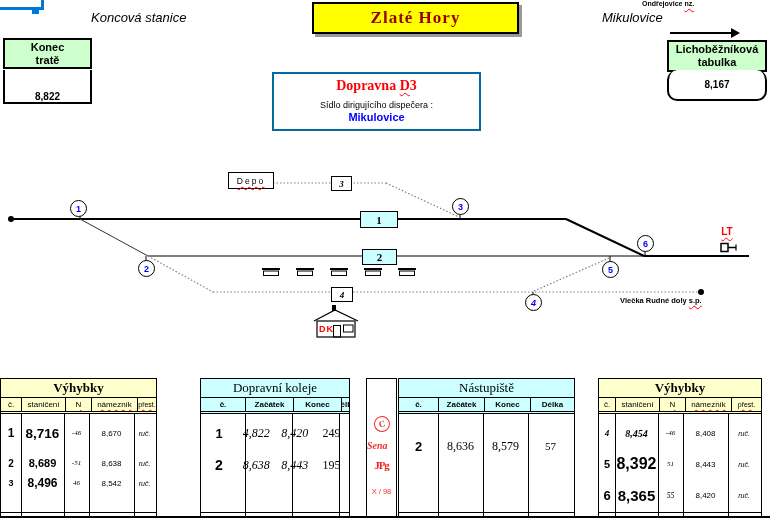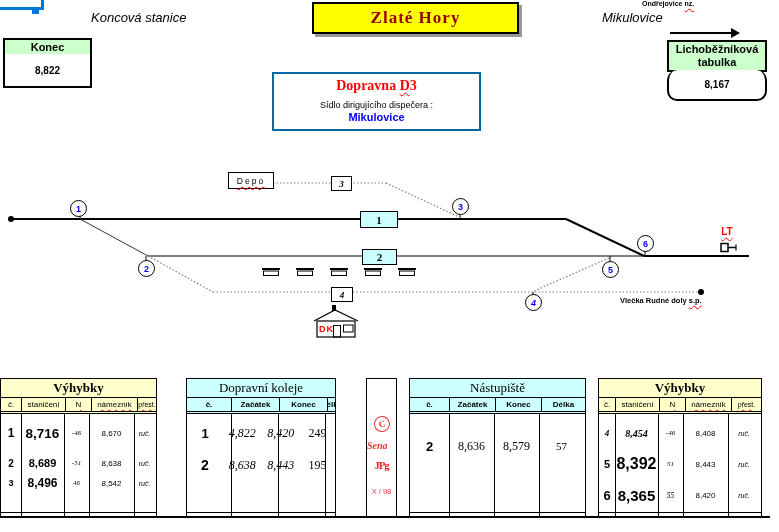--- a/index.html
+++ b/index.html
@@ -100,21 +100,21 @@
     <span>Ondřejovice</span>
     <span class="wavy">nz.</span>
   </div>
   <div class="arrow-line"></div>
   <div class="arrow-head"></div>
 
   <div class="gbox" style="left:3px;top:38px;width:85px;height:27px;">
     <div>Konec</div>
     <div>tratě</div>
   </div>
-  <div class="vbox" style="left:3px;top:54px;width:85px;height:32px;">
+  <div class="vbox" style="left:3px;top:70px;width:85px;height:32px;align-items:flex-end;">
     <span>8,822</span>
   </div>
 
 
   <div class="dopbox">
     <div class="dop-title">
       <span>Dopravna</span>
       <span class="wavy">D</span><span>3</span>
     </div>
     <div class="dop-sub">Sídlo dirigujícího dispečera :</div>
@@ -259,21 +259,21 @@
         <div class="bc bold" style="width:20px;font-size:9px">3</div>
         <div class="bc bold" style="width:43px;font-size:12px">8,496</div>
         <div class="bc nval" style="width:25px">46</div>
         <div class="bc sm8" style="width:45px">8,542</div>
         <div class="bc ruc" style="width:21px">ruč.</div>
       </div>
       <div class="innerline"></div>
     </div>
   </div>
 
-  <div class="tbl" style="left:186px;width:150px;">
+  <div class="tbl" style="left:200px;width:150px;">
     <div class="tbl-title cyn">Dopravní  koleje</div>
     <div class="tbl-head cyn">
       <div class="hc bold" style="width:45px">č.</div>
       <div class="hc bold" style="width:48px">Začátek</div>
       <div class="hc bold" style="width:48px">Konec</div>
       <div class="hc bold last">Délka</div>
     </div>
     <div class="tbl-body">
       <i class="vsep" style="left:44px"></i>
         <i class="vsep" style="left:91px"></i>
@@ -298,21 +298,21 @@
     <div class="tbl-body" style="height:136px">
       <div class="stamp-circle" style="top:37px">
         <span>C</span>
       </div>
       <div class="sig" style="top:61px">Sena</div>
       <div class="initials" style="top:80px">JPg</div>
       <div class="stamp-code" style="top:108px">X / 98</div>
     </div>
   </div>
 
-  <div class="tbl" style="left:409px;width:177px;">
+  <div class="tbl" style="left:398px;width:177px;">
     <div class="tbl-title cyn">Nástupiště</div>
     <div class="tbl-head cyn">
       <div class="hc bold" style="width:40px">č.</div>
       <div class="hc bold" style="width:46px">Začátek</div>
       <div class="hc bold" style="width:46px">Konec</div>
       <div class="hc bold last">Délka</div>
     </div>
     <div class="tbl-body">
       <i class="vsep" style="left:39px"></i>
         <i class="vsep" style="left:84px"></i>

